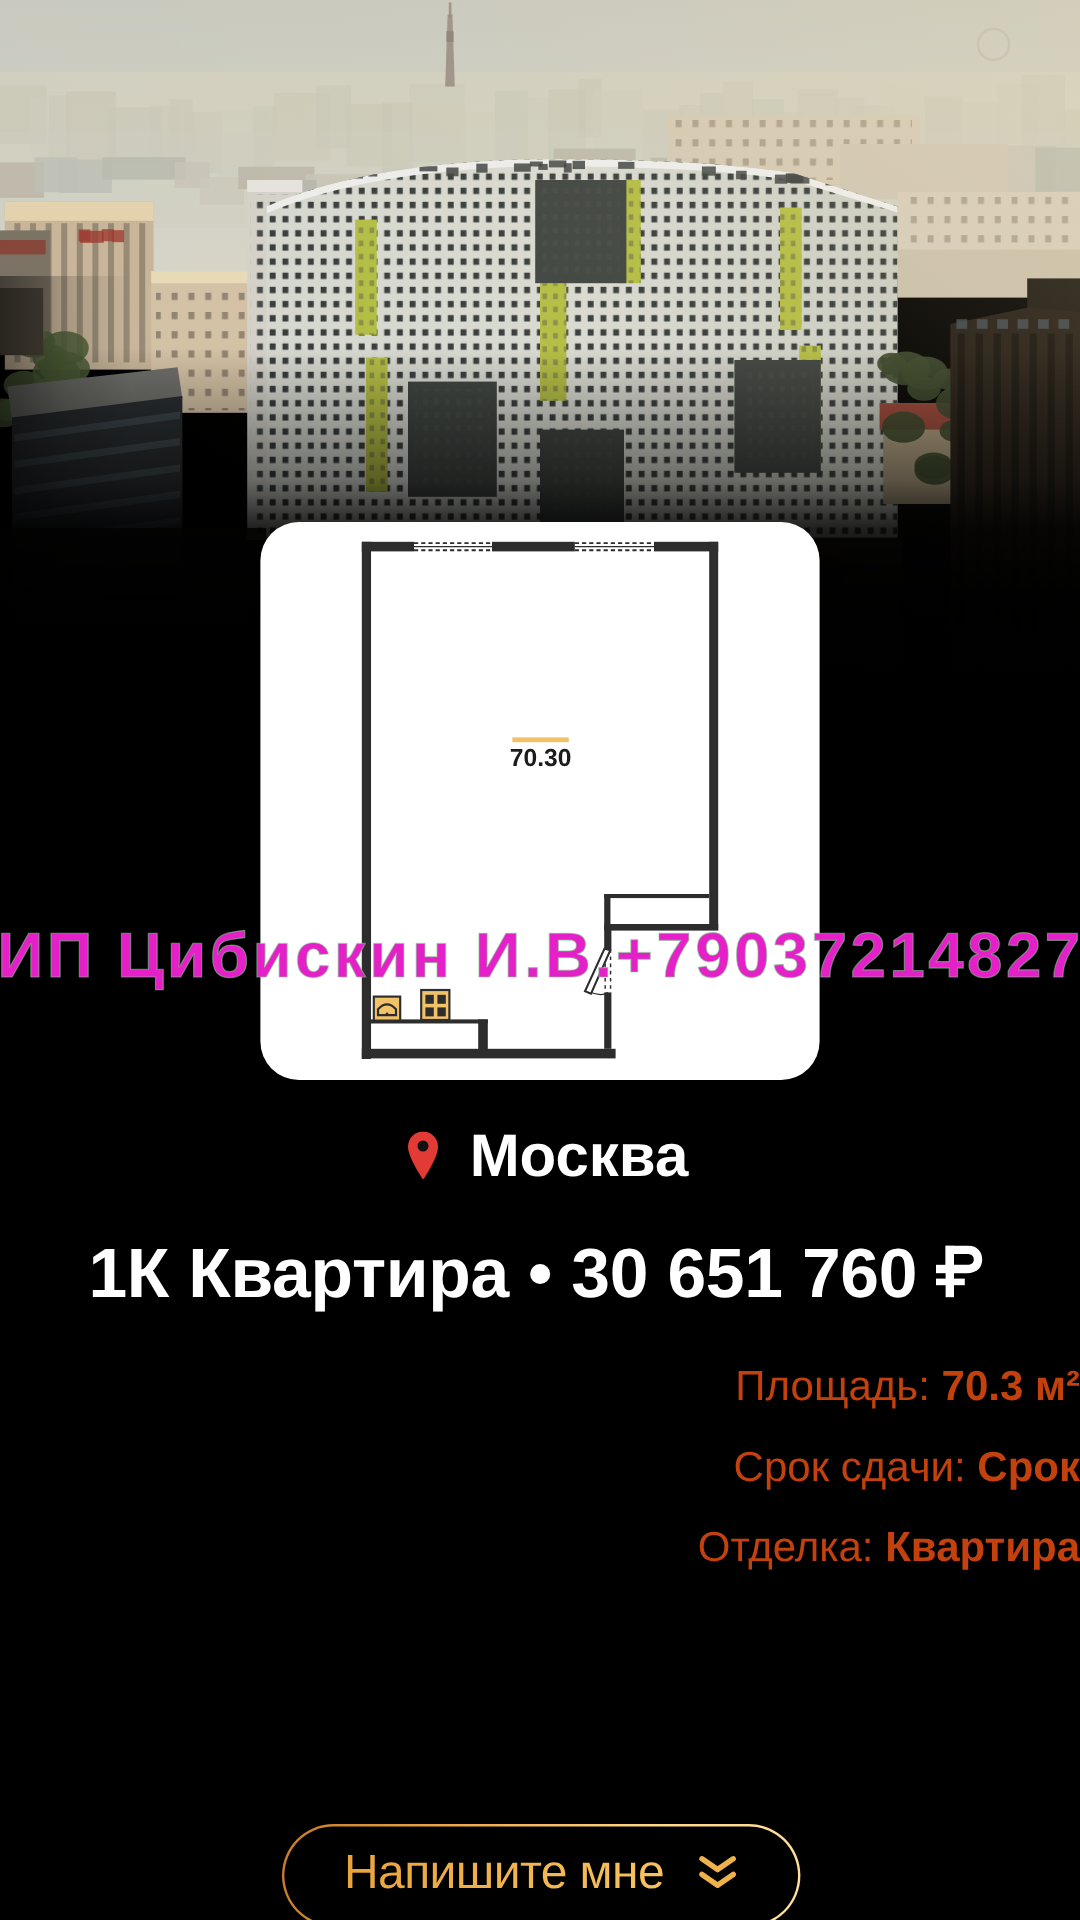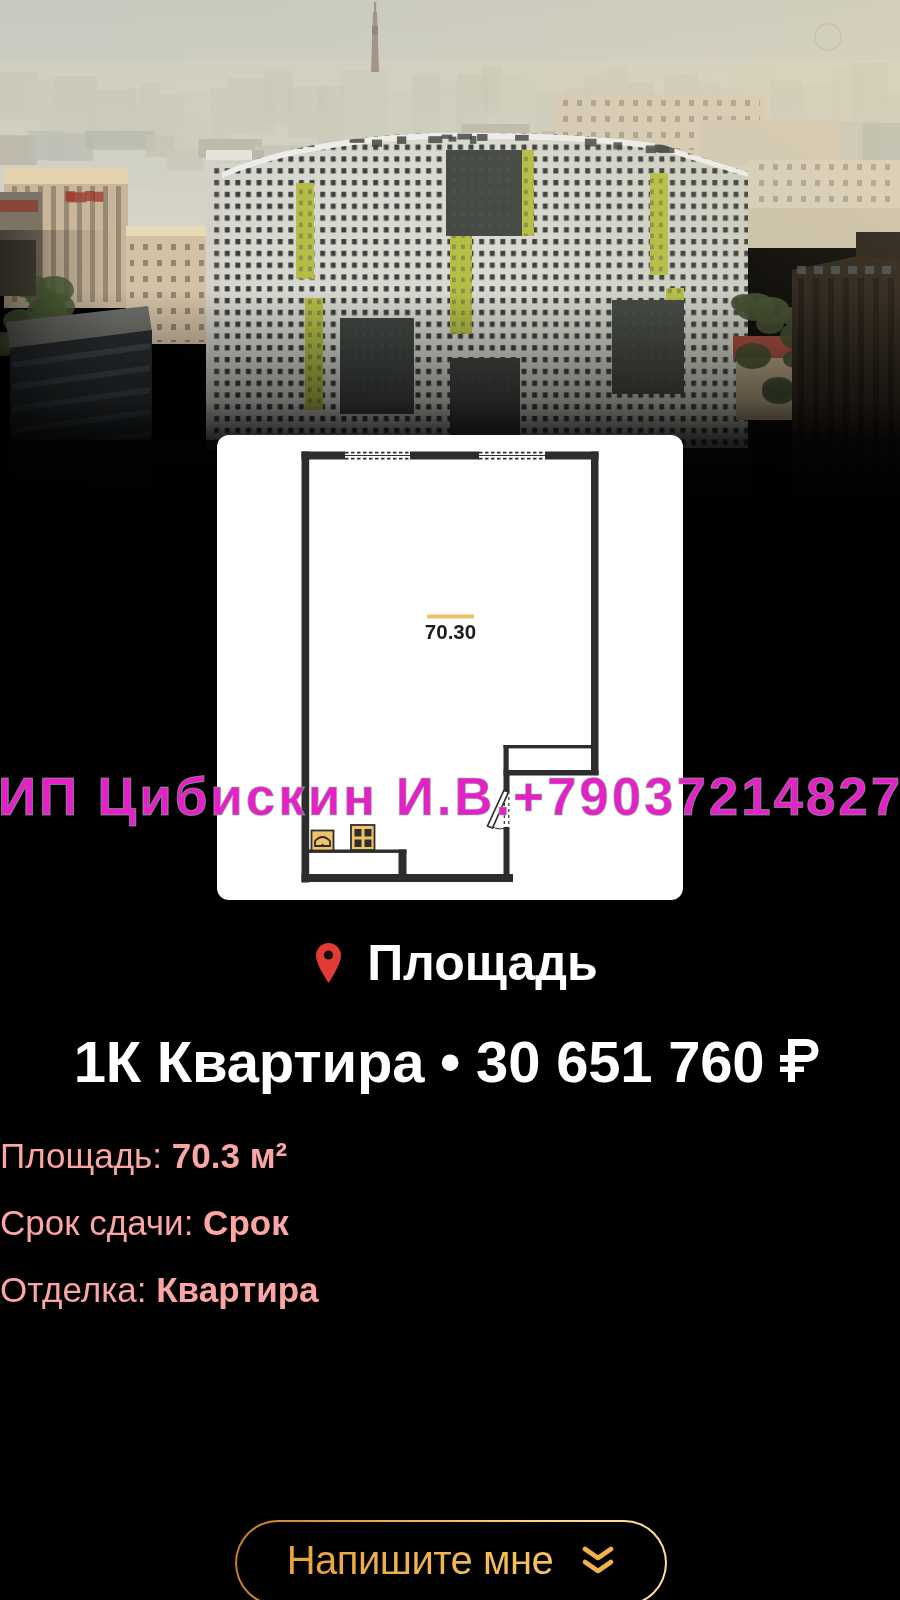--- a/index.html
+++ b/index.html
@@ -1,22 +1,22 @@
 <!DOCTYPE html>
 <html><head><meta charset="utf-8">
 <style>
 html,body{margin:0;padding:0;background:#000;}
 body{width:900px;height:1600px;position:relative;overflow:hidden;font-family:"Liberation Sans",sans-serif;}
 .abs{position:absolute;}
-#card{position:absolute;left:217px;top:435px;width:466px;height:465px;background:#fff;border-radius:12px;}
+#card{position:absolute;left:217px;top:435px;width:466px;height:465px;background:#fff;border-radius:32px;}
 #wm{position:absolute;left:-2px;top:766px;width:900px;white-space:nowrap;font-weight:bold;color:#e620c8;-webkit-text-stroke:1px rgba(120,210,140,.55);font-size:53px;letter-spacing:2.9px;z-index:30;}
 #locrow{position:absolute;left:7px;top:934px;width:900px;display:flex;align-items:center;justify-content:center;gap:26px;}
 #locrow .txt{color:#fff;font-weight:bold;font-size:50px;}
 #title{position:absolute;left:-3px;top:1028px;width:900px;text-align:center;color:#fff;font-weight:bold;font-size:58px;letter-spacing:-0.2px;}
-.drow{position:absolute;left:0;width:900px;text-align:left;color:#fca5a5;font-size:35px;}
+.drow{position:absolute;left:0;width:900px;text-align:right;color:#c2410c;font-size:35px;}
 .drow b{font-weight:bold;}
 #btn{position:absolute;left:235px;top:1520px;width:432px;height:86px;border-radius:43px;background:linear-gradient(100deg,#c47a2a,#eda646 30%,#ffd887 70%,#ffdf9d);padding:0;}
 #btni{position:absolute;left:2px;top:2px;right:2px;bottom:2px;border-radius:41px;background:#000;display:flex;align-items:center;justify-content:center;gap:28px;padding-bottom:5px;}
 #btnt{font-size:40px;font-weight:normal;letter-spacing:-0.5px;background:linear-gradient(90deg,#e9a33c,#f7c35e);-webkit-background-clip:text;background-clip:text;color:transparent;}
 </style></head><body>
 
 <svg class="abs" style="left:0;top:0" width="900" height="880" viewBox="0 0 900 880">
 <defs>
 <linearGradient id="sky" x1="0" y1="0" x2="0" y2="1">
 <stop offset="0" stop-color="#c6c8c0"></stop>
@@ -393,21 +393,21 @@
 
 <div id="wm">ИП Цибискин И.В.+79037214827</div>
 
 <div id="locrow">
 
 <svg width="25" height="40" viewBox="0 0 25 40">
       <path d="M12.5 0 C5.6 0 0 5.6 0 12.5 C0 21.9 12.5 40 12.5 40 C12.5 40 25 21.9 25 12.5 C25 5.6 19.4 0 12.5 0 Z" fill="#e23b35"></path>
       <circle cx="12.5" cy="12" r="4.6" fill="#111"></circle>
     </svg>
 
-<span class="txt">Площадь</span>
+<span class="txt">Москва</span>
 </div>
 
 <div id="title">1К Квартира • 30 651 760 <svg width="40" height="47" viewBox="0 0 40 47" style="vertical-align:-4px">
       <path fill-rule="evenodd" d="M8 0 H26 C34 0 38.5 5 38.5 11.5 C38.5 18 34 23 26 23 H8 Z M15 7 H26 C29.5 7 31.5 8.8 31.5 11.5 C31.5 14.2 29.5 16 26 16 H15 Z" fill="#fff"></path>
       <rect x="0" y="16" width="15" height="7" fill="#fff"></rect>
       <rect x="0" y="27.5" width="24" height="5.5" fill="#fff"></rect>
       <rect x="8" y="0" width="7" height="43" fill="#fff"></rect>
     </svg></div>
 
 <div class="drow" style="top:1136px">Площадь: <b>70.3 м²</b></div>

